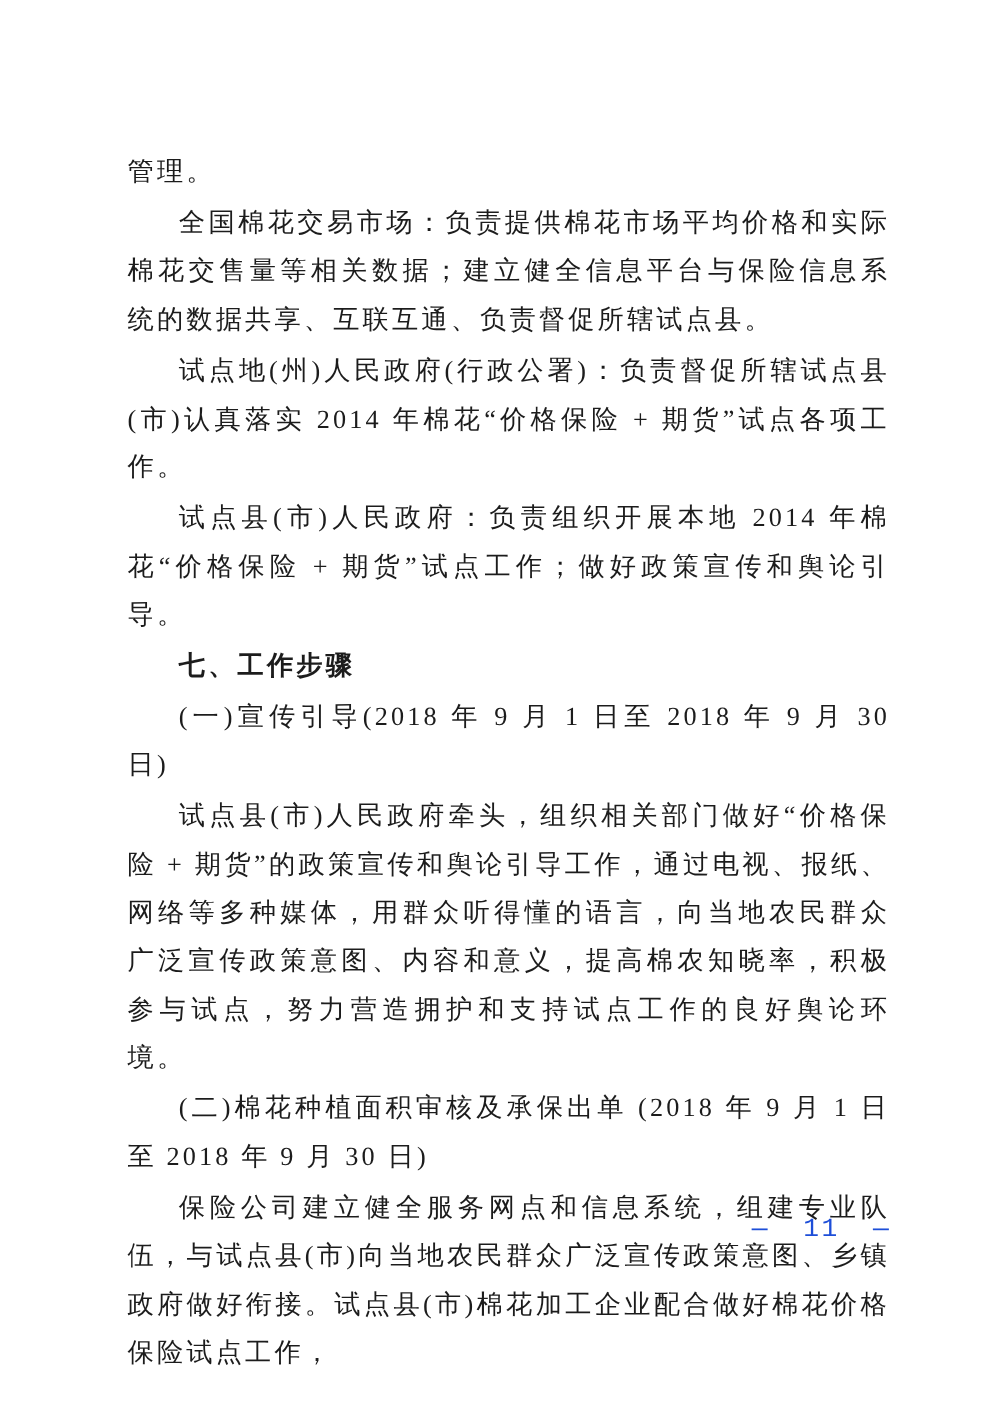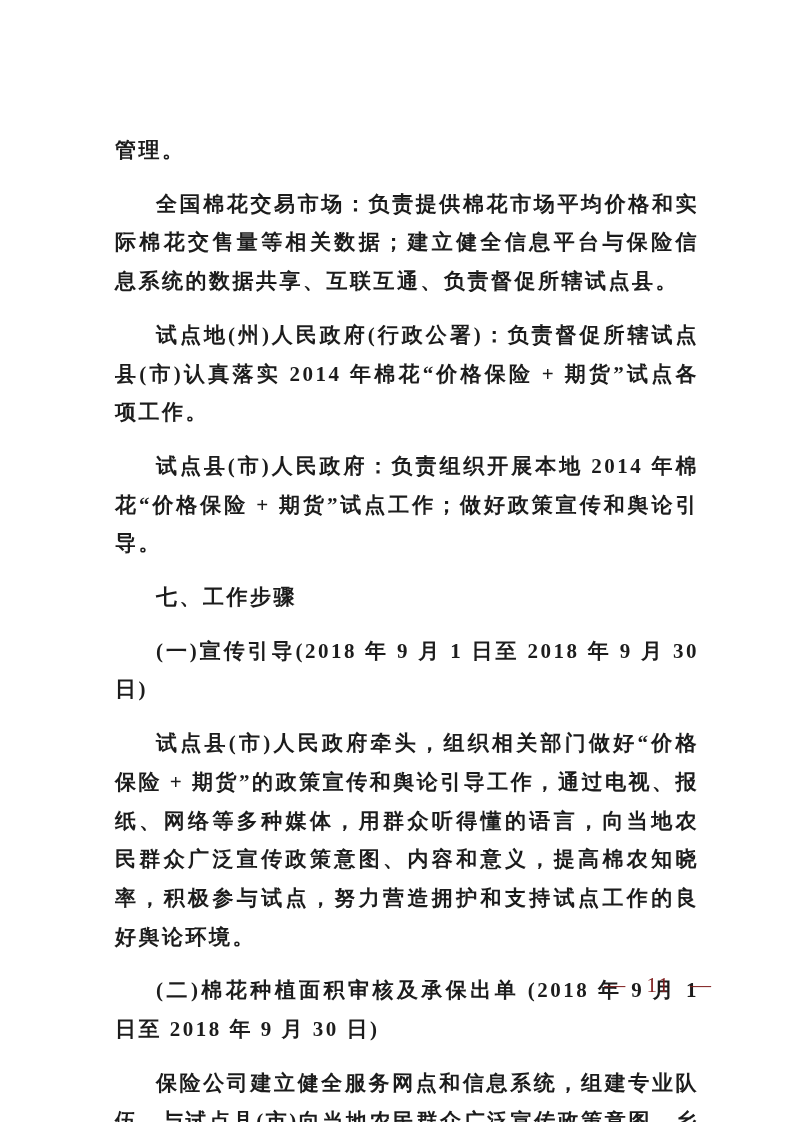--- a/index.html
+++ b/index.html
@@ -21,43 +21,43 @@
     left: 100px;
     top: 116px;
     width: 614px;
     font-size: 21px;
     line-height: 38.7px;
     letter-spacing: 2.5px;
     text-align: justify;
     text-justify: inter-character;
   }
   .text-column p {
-    margin: 15px;
+    margin: 2px;
     padding: 0;
-    font-weight: bold;
   }
   .indent {
     text-indent: 41px;
   }
   .heading1 {
     font-weight: bold;
   }
   .heading2 {
     font-weight: normal;
   }
   .page-number {
     position: absolute;
     top: 972px;
     right: 80px;
     font-size: 21px;
     line-height: 26px;
     letter-spacing: 2px;
     word-spacing: 12px;
-    color: #7f1d1d;
+    color: #1d4ed8;
     white-space: nowrap;
+    font-family: Liberation Mono, monospace;
   }
 </style>
 </head>
 <body>
 
 <div class="page">
 
   <div class="text-column">
     <p>管理。</p>
     <p class="indent">全国棉花交易市场：负责提供棉花市场平均价格和实际棉花交售量等相关数据；建立健全信息平台与保险信息系统的数据共享、互联互通、负责督促所辖试点县。</p>

